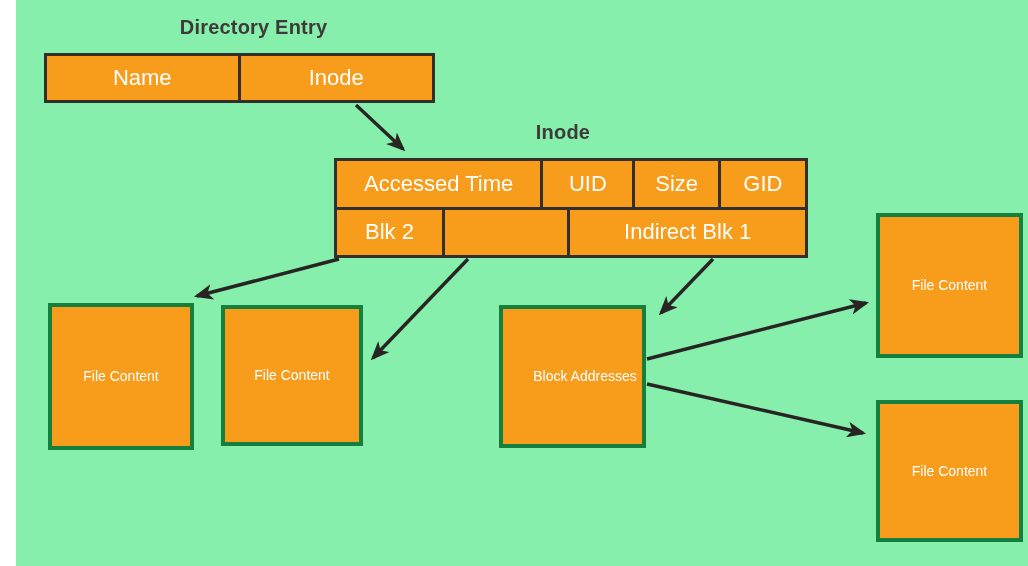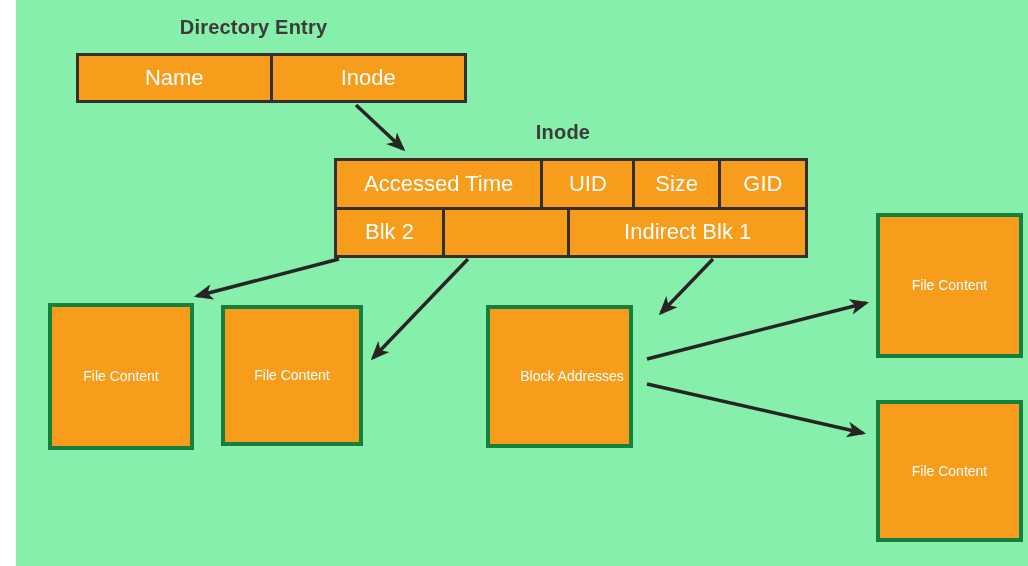--- a/index.html
+++ b/index.html
@@ -68,21 +68,21 @@
 </style>
 </head>
 <body>
 
 <div class="canvas">
 
   <div class="title" style="left:42px; top:16px; width:391px;">Directory Entry</div>
 
   <div class="title" style="left:310px; top:121px; width:474px;">Inode</div>
 
-  <div class="bar-table" style="left:60px; top:53px; width:391px; height:50px;">
+  <div class="bar-table" style="left:28px; top:53px; width:391px; height:50px;">
     <div class="bar-row">
       <div class="cell" style="flex:195">Name</div>
       <div class="cell" style="flex:196">Inode</div>
     </div>
   </div>
 
   <div class="bar-table" style="left:318px; top:158px; width:474px; height:100px;">
     <div class="bar-row">
       <div class="cell" style="flex:210">Accessed Time</div>
       <div class="cell" style="flex:92">UID</div>
@@ -93,21 +93,21 @@
       <div class="cell" style="flex:85">Blk 2</div>
       <div class="cell" style="flex:99"></div>
       <div class="cell" style="flex:190">Indirect Blk 1</div>
     </div>
   </div>
 
   <div class="big-box" style="left:32px; top:303px; width:146px; height:147px;">File Content</div>
 
   <div class="big-box" style="left:205px; top:305px; width:142px; height:141px;">File Content</div>
 
-  <div class="big-box" style="left:470px; top:305px; width:147px; height:143px;padding-left:29px;">Block Addresses</div>
+  <div class="big-box" style="left:483px; top:305px; width:147px; height:143px;padding-left:29px;">Block Addresses</div>
 
   <div class="big-box" style="left:860px; top:213px; width:147px; height:145px;">File Content</div>
 
   <div class="big-box" style="left:860px; top:400px; width:147px; height:142px;">File Content</div>
 
   <svg class="arrow-layer" viewBox="0 0 1028 566">
     <defs>
       <marker id="ah" viewBox="0 0 12 10" refX="10" refY="5" markerWidth="19" markerHeight="16" markerUnits="userSpaceOnUse" orient="auto">
         <path d="M0,0 L12,5 L0,10 L3.2,5 z" fill="#282423"></path>
       </marker>

